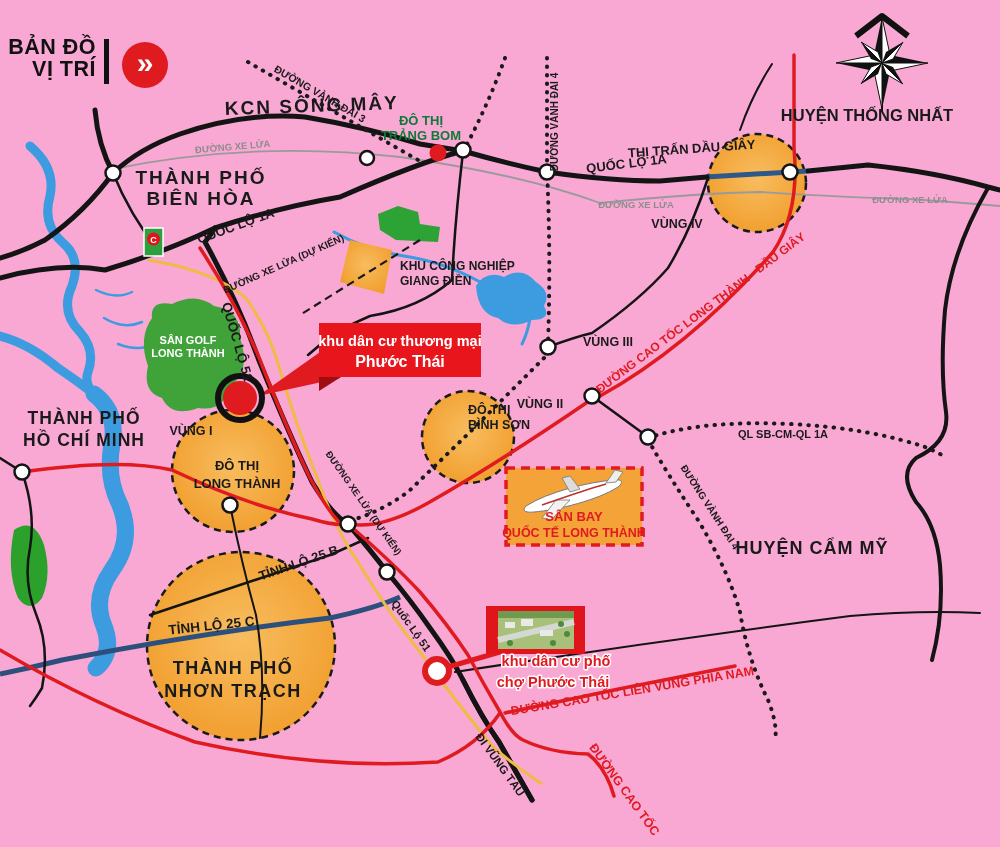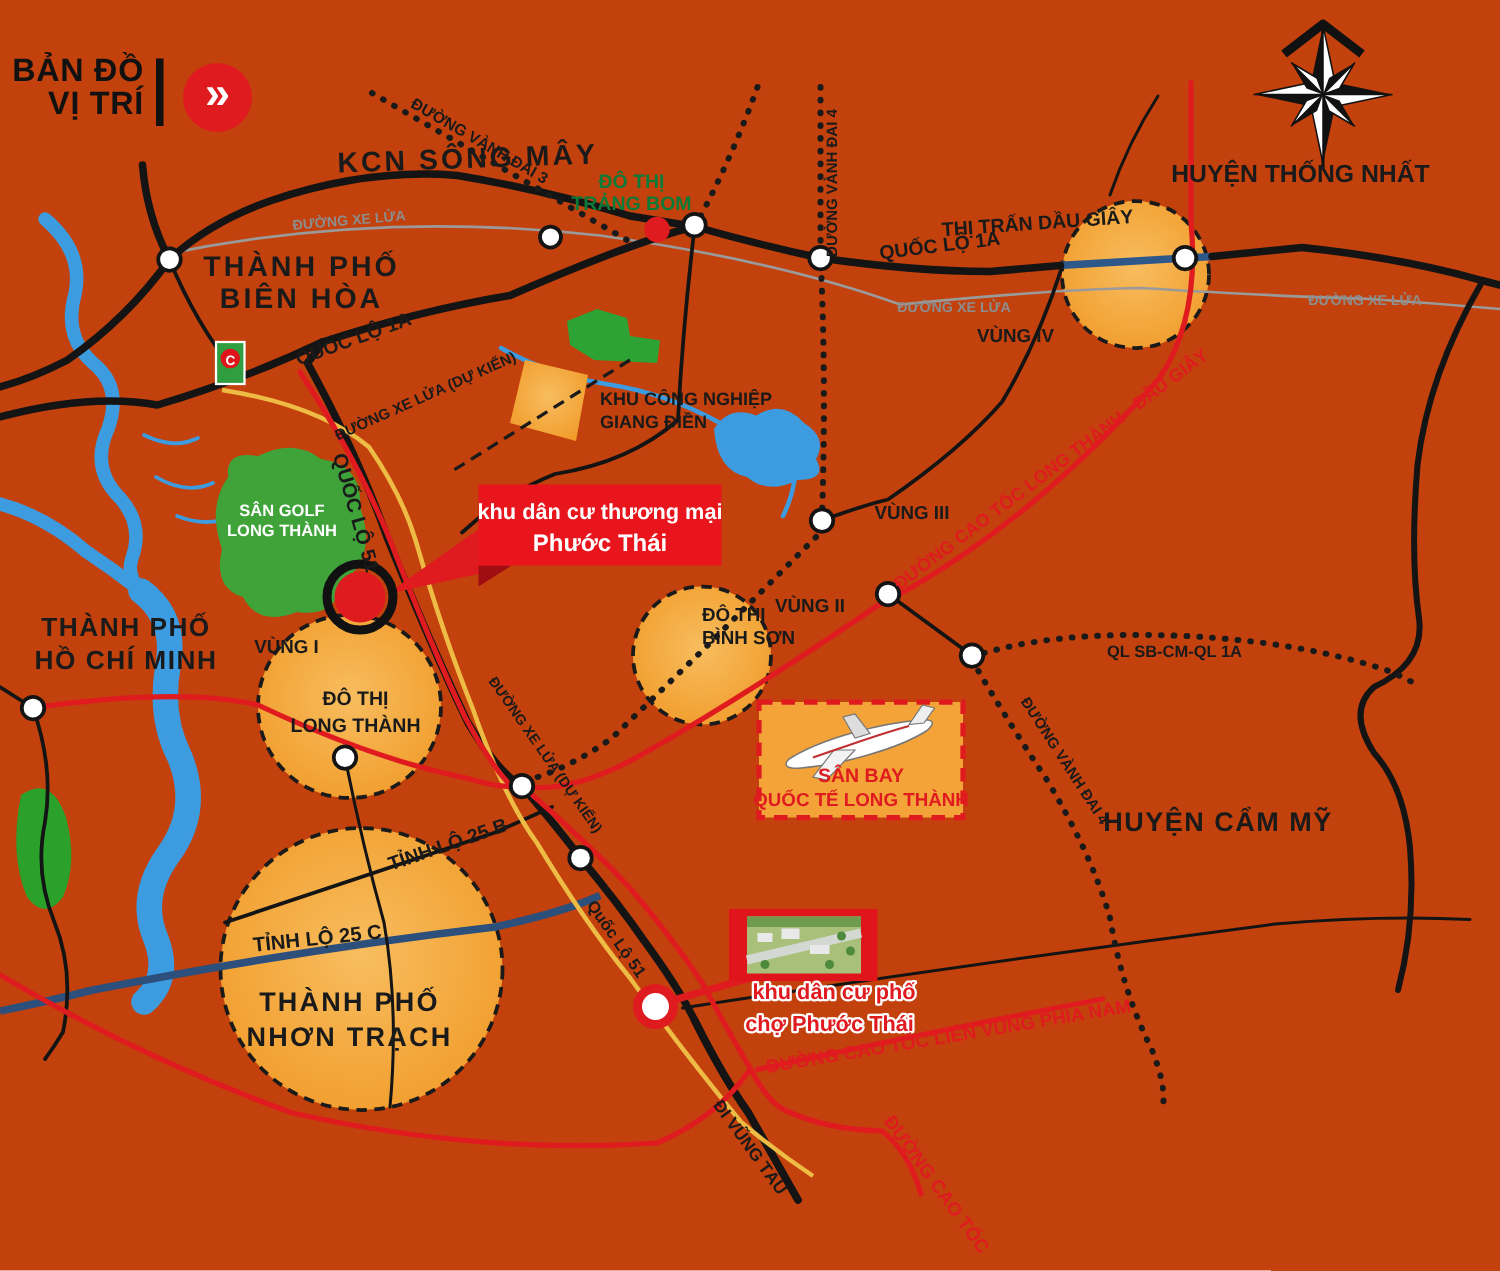--- a/index.html
+++ b/index.html
@@ -1,16 +1,16 @@
 <!DOCTYPE html>
 <html><head>
 <meta charset="utf-8">
 <style>
   html,body{margin:0;padding:0;background:#ffffff;}
-  .canvas{position:relative;width:1000px;height:847px;background:#c2410c;overflow:hidden;
+  .canvas{position:relative;width:1000px;height:847px;background:#f9a8d4;overflow:hidden;
           font-family:"Liberation Sans",sans-serif;}
   .hdr{position:absolute;left:2px;top:36px;width:94px;text-align:right;
        font-weight:bold;font-size:21.5px;line-height:22px;color:#111;letter-spacing:.5px;}
   .hdr-bar{position:absolute;left:104px;top:39px;width:5px;height:45px;background:#111;}
   .hdr-badge{position:absolute;left:122px;top:42px;width:46px;height:46px;border-radius:50%;
        background:#e01b20;color:#fff;text-align:center;font-weight:bold;
        font-size:30px;line-height:42px;}
   svg{position:absolute;left:0;top:0;}
   .lbl{font-family:"Liberation Sans",sans-serif;font-weight:bold;fill:#1a1a1a;}
   .lbl-gray{font-family:"Liberation Sans",sans-serif;font-weight:bold;fill:#8d8d8d;}

